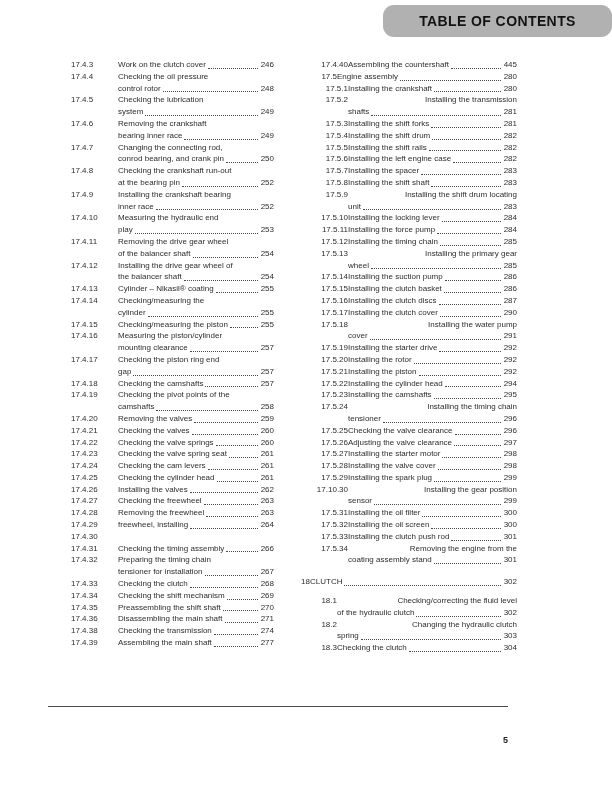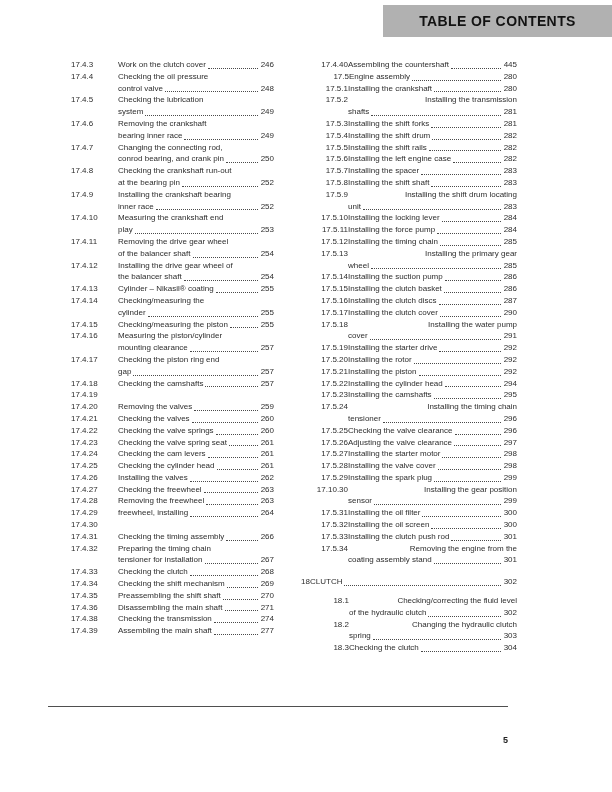--- a/index.html
+++ b/index.html
@@ -26,58 +26,58 @@
   .line .dots{
     flex:1 1 auto;min-width:6px;align-self:flex-end;
     border-bottom:1px dotted #4a4a4a;margin:0 1px 2px 2px;
   }
   .line .pg{flex:0 0 auto;padding-left:2px;}
   
   .col-left .lvl3 .num{width:47px;}
   .col-right .lvl3{padding-left:24px;}
   .col-right .lvl3 .num{width:37px;}
   .col-right .lvl2{padding-left:21px;}
-  .col-right .lvl2 .num{width:29px;margin-left:12px;}
+  .col-right .lvl2 .num{width:29px;}
   .col-right .lvl1{padding-left:0;margin-top:10px;margin-bottom:7px;}
   .col-right .lvl1 .num{width:23px;}
   .footer-rule{
     position:absolute;top:706px;left:48px;width:460px;height:0;
     border-top:1px solid #4f4f4f;
   }
   .page-number{
     position:absolute;top:735px;left:496px;width:12px;text-align:right;
     font-size:9px;font-weight:bold;color:#222;
   }
 </style>
 </head>
 <body>
 
 <div class="page">
 
-  <div class="header-bar" style="background: rgb(177, 177, 177);">
+  <div class="header-bar" style="background: rgb(177, 177, 177); border-radius: 11px;">
     <span class="title">TABLE OF CONTENTS</span>
   </div>
 
   <div class="col col-left">
       <div class="entry lvl3">
         <span class="num">17.4.3</span>
         <span class="body">
           <span class="line last">
             <span class="txt">Work on the clutch cover</span>
             <span class="dots"></span>
             <span class="pg">246</span>
           </span>
         </span>
       </div>
       <div class="entry lvl3">
         <span class="num">17.4.4</span>
         <span class="body">
           <span class="line">Checking the oil pressure</span>
           <span class="line last">
-            <span class="txt">control valve</span>
+            <span class="txt">control rotor</span>
             <span class="dots"></span>
             <span class="pg">248</span>
           </span>
         </span>
       </div>
       <div class="entry lvl3">
         <span class="num">17.4.5</span>
         <span class="body">
           <span class="line">Checking the lubrication</span>
           <span class="line last">
@@ -127,21 +127,21 @@
           <span class="line last">
             <span class="txt">inner race</span>
             <span class="dots"></span>
             <span class="pg">252</span>
           </span>
         </span>
       </div>
       <div class="entry lvl3">
         <span class="num">17.4.10</span>
         <span class="body">
-          <span class="line">Measuring the crankshaft end</span>
+          <span class="line">Measuring the hydraulic end</span>
           <span class="line last">
             <span class="txt">play</span>
             <span class="dots"></span>
             <span class="pg">253</span>
           </span>
         </span>
       </div>
       <div class="entry lvl3">
         <span class="num">17.4.11</span>
         <span class="body">
@@ -222,20 +222,28 @@
         <span class="body">
           <span class="line last">
             <span class="txt">Checking the camshafts</span>
             <span class="dots"></span>
             <span class="pg">257</span>
           </span>
         </span>
       </div>
       <div class="entry lvl3">
         <span class="num">17.4.19</span>
+        <span class="body">
+          <span class="line">Checking the pivot points of the</span>
+          <span class="line last">
+            <span class="txt">camshafts</span>
+            <span class="dots"></span>
+            <span class="pg">258</span>
+          </span>
+        </span>
       </div>
       <div class="entry lvl3">
         <span class="num">17.4.20</span>
         <span class="body">
           <span class="line last">
             <span class="txt">Removing the valves</span>
             <span class="dots"></span>
             <span class="pg">259</span>
           </span>
         </span>

